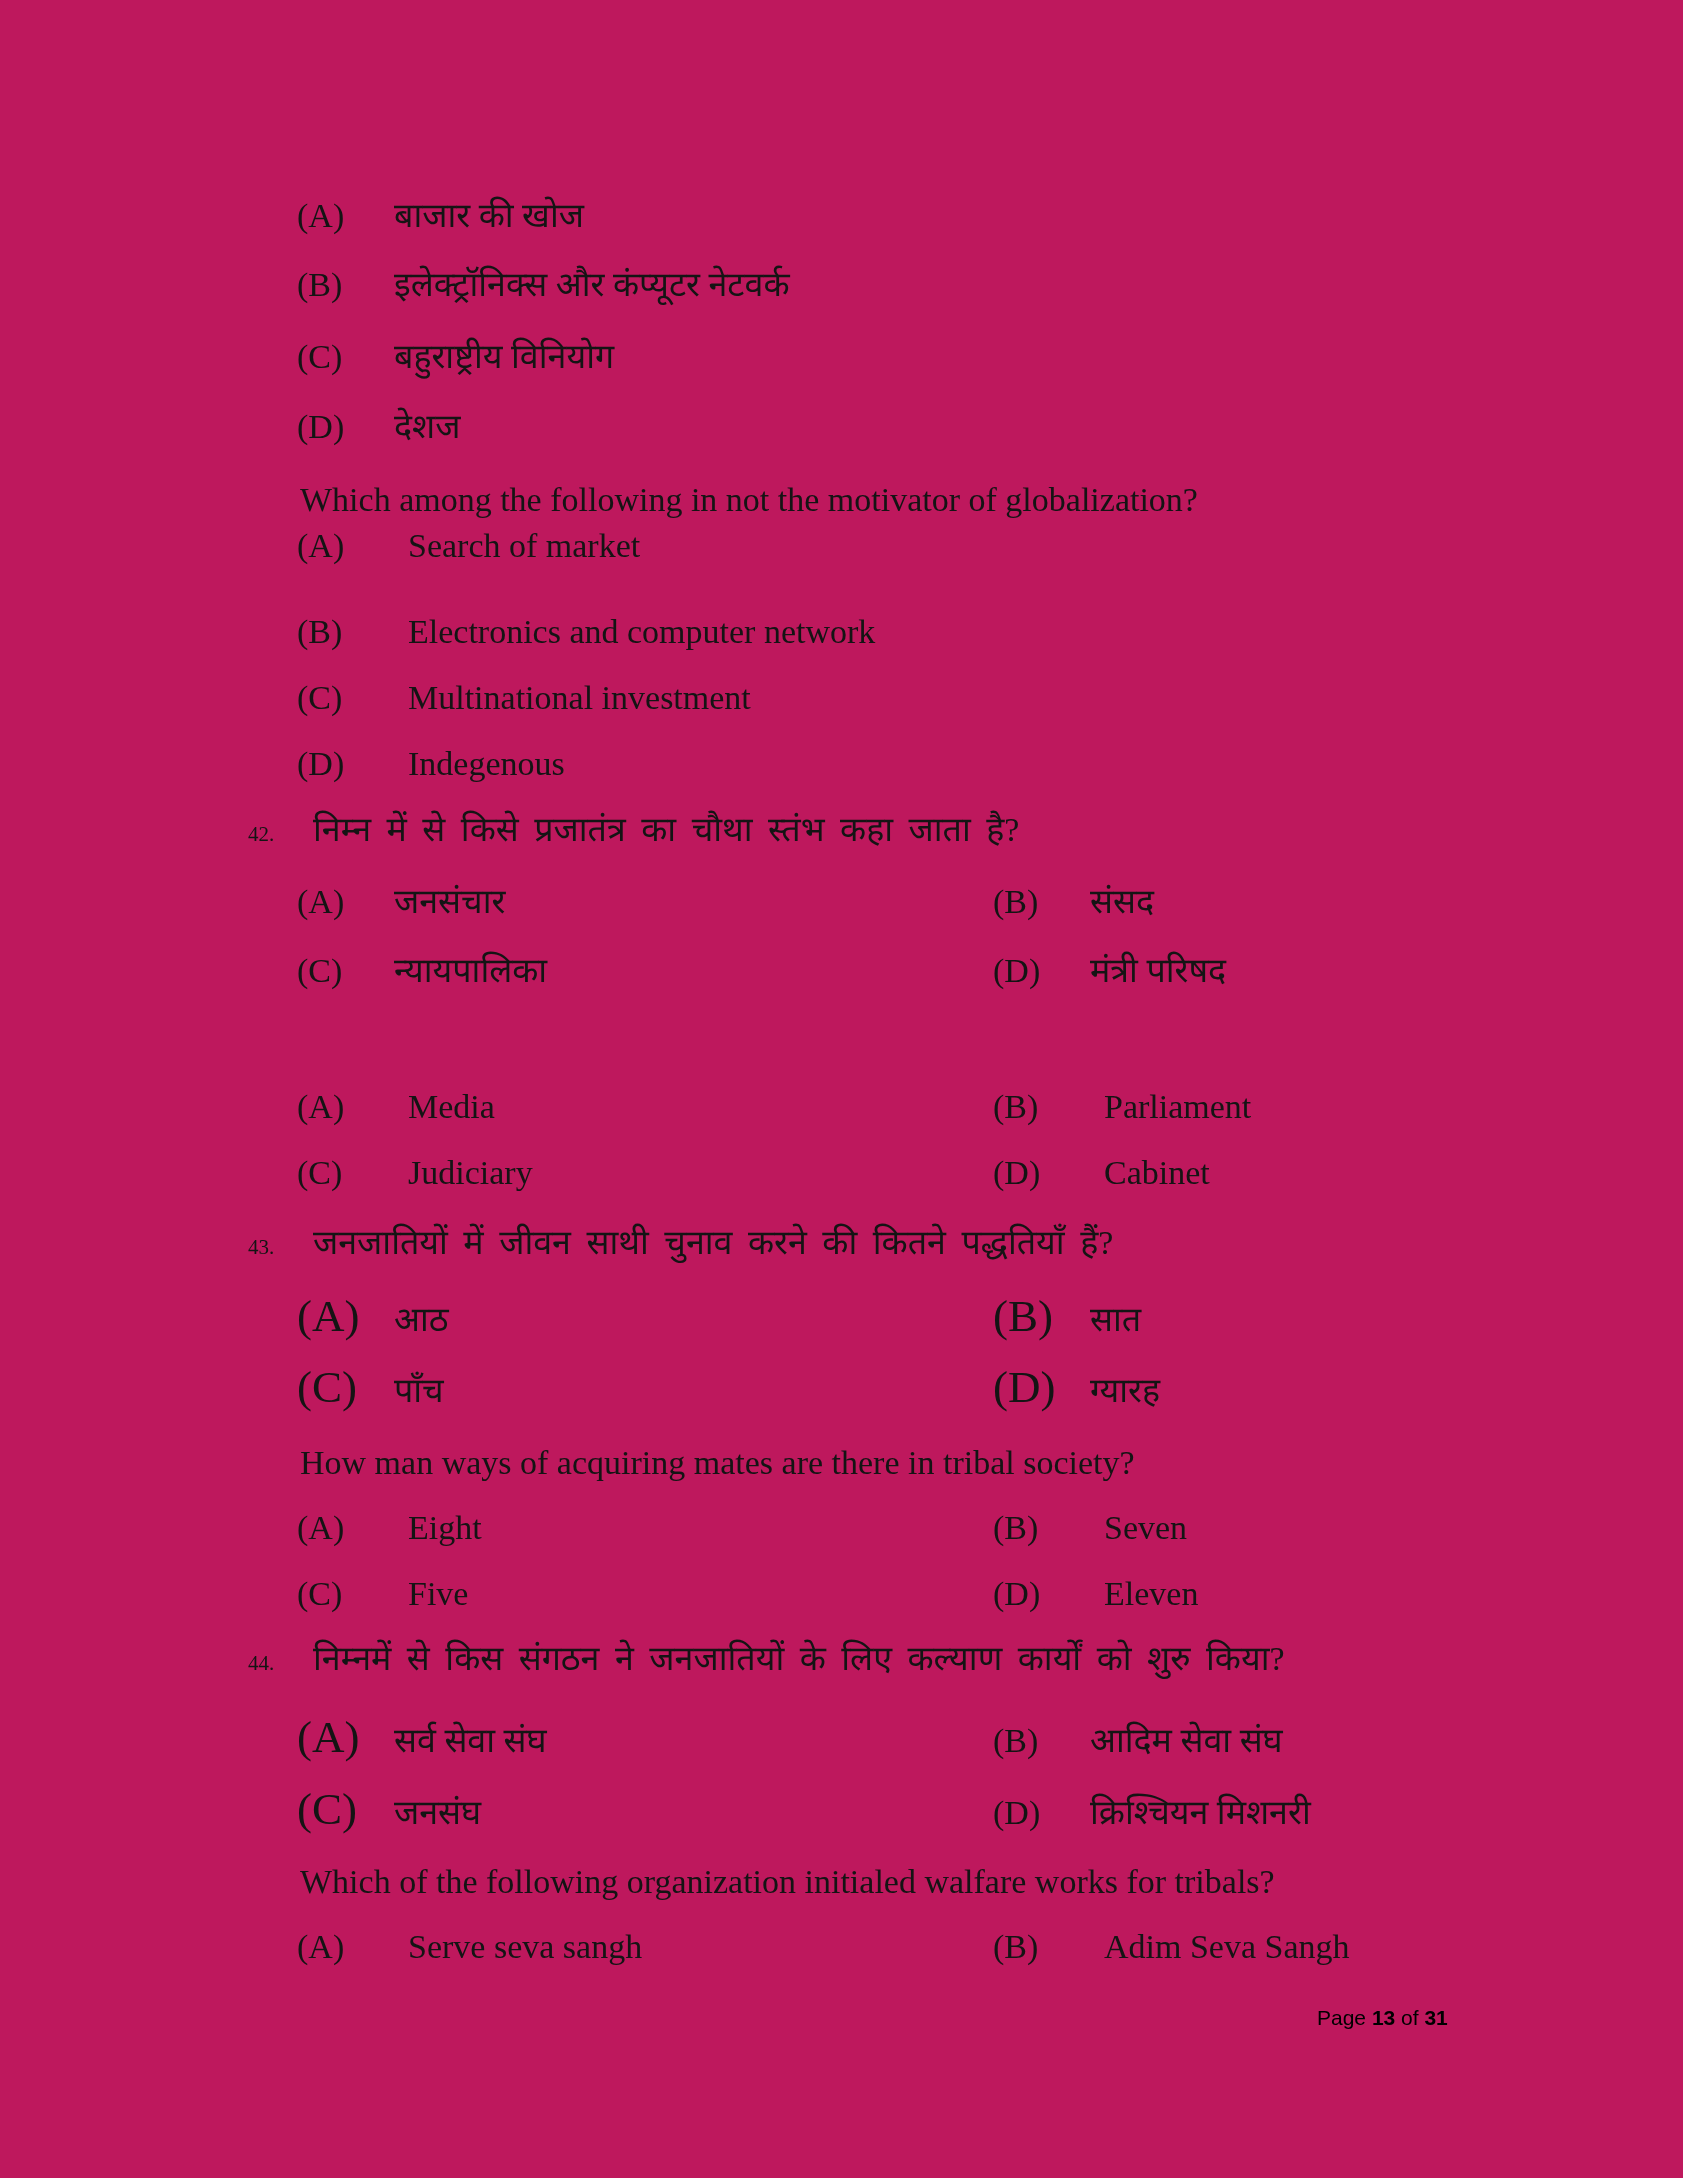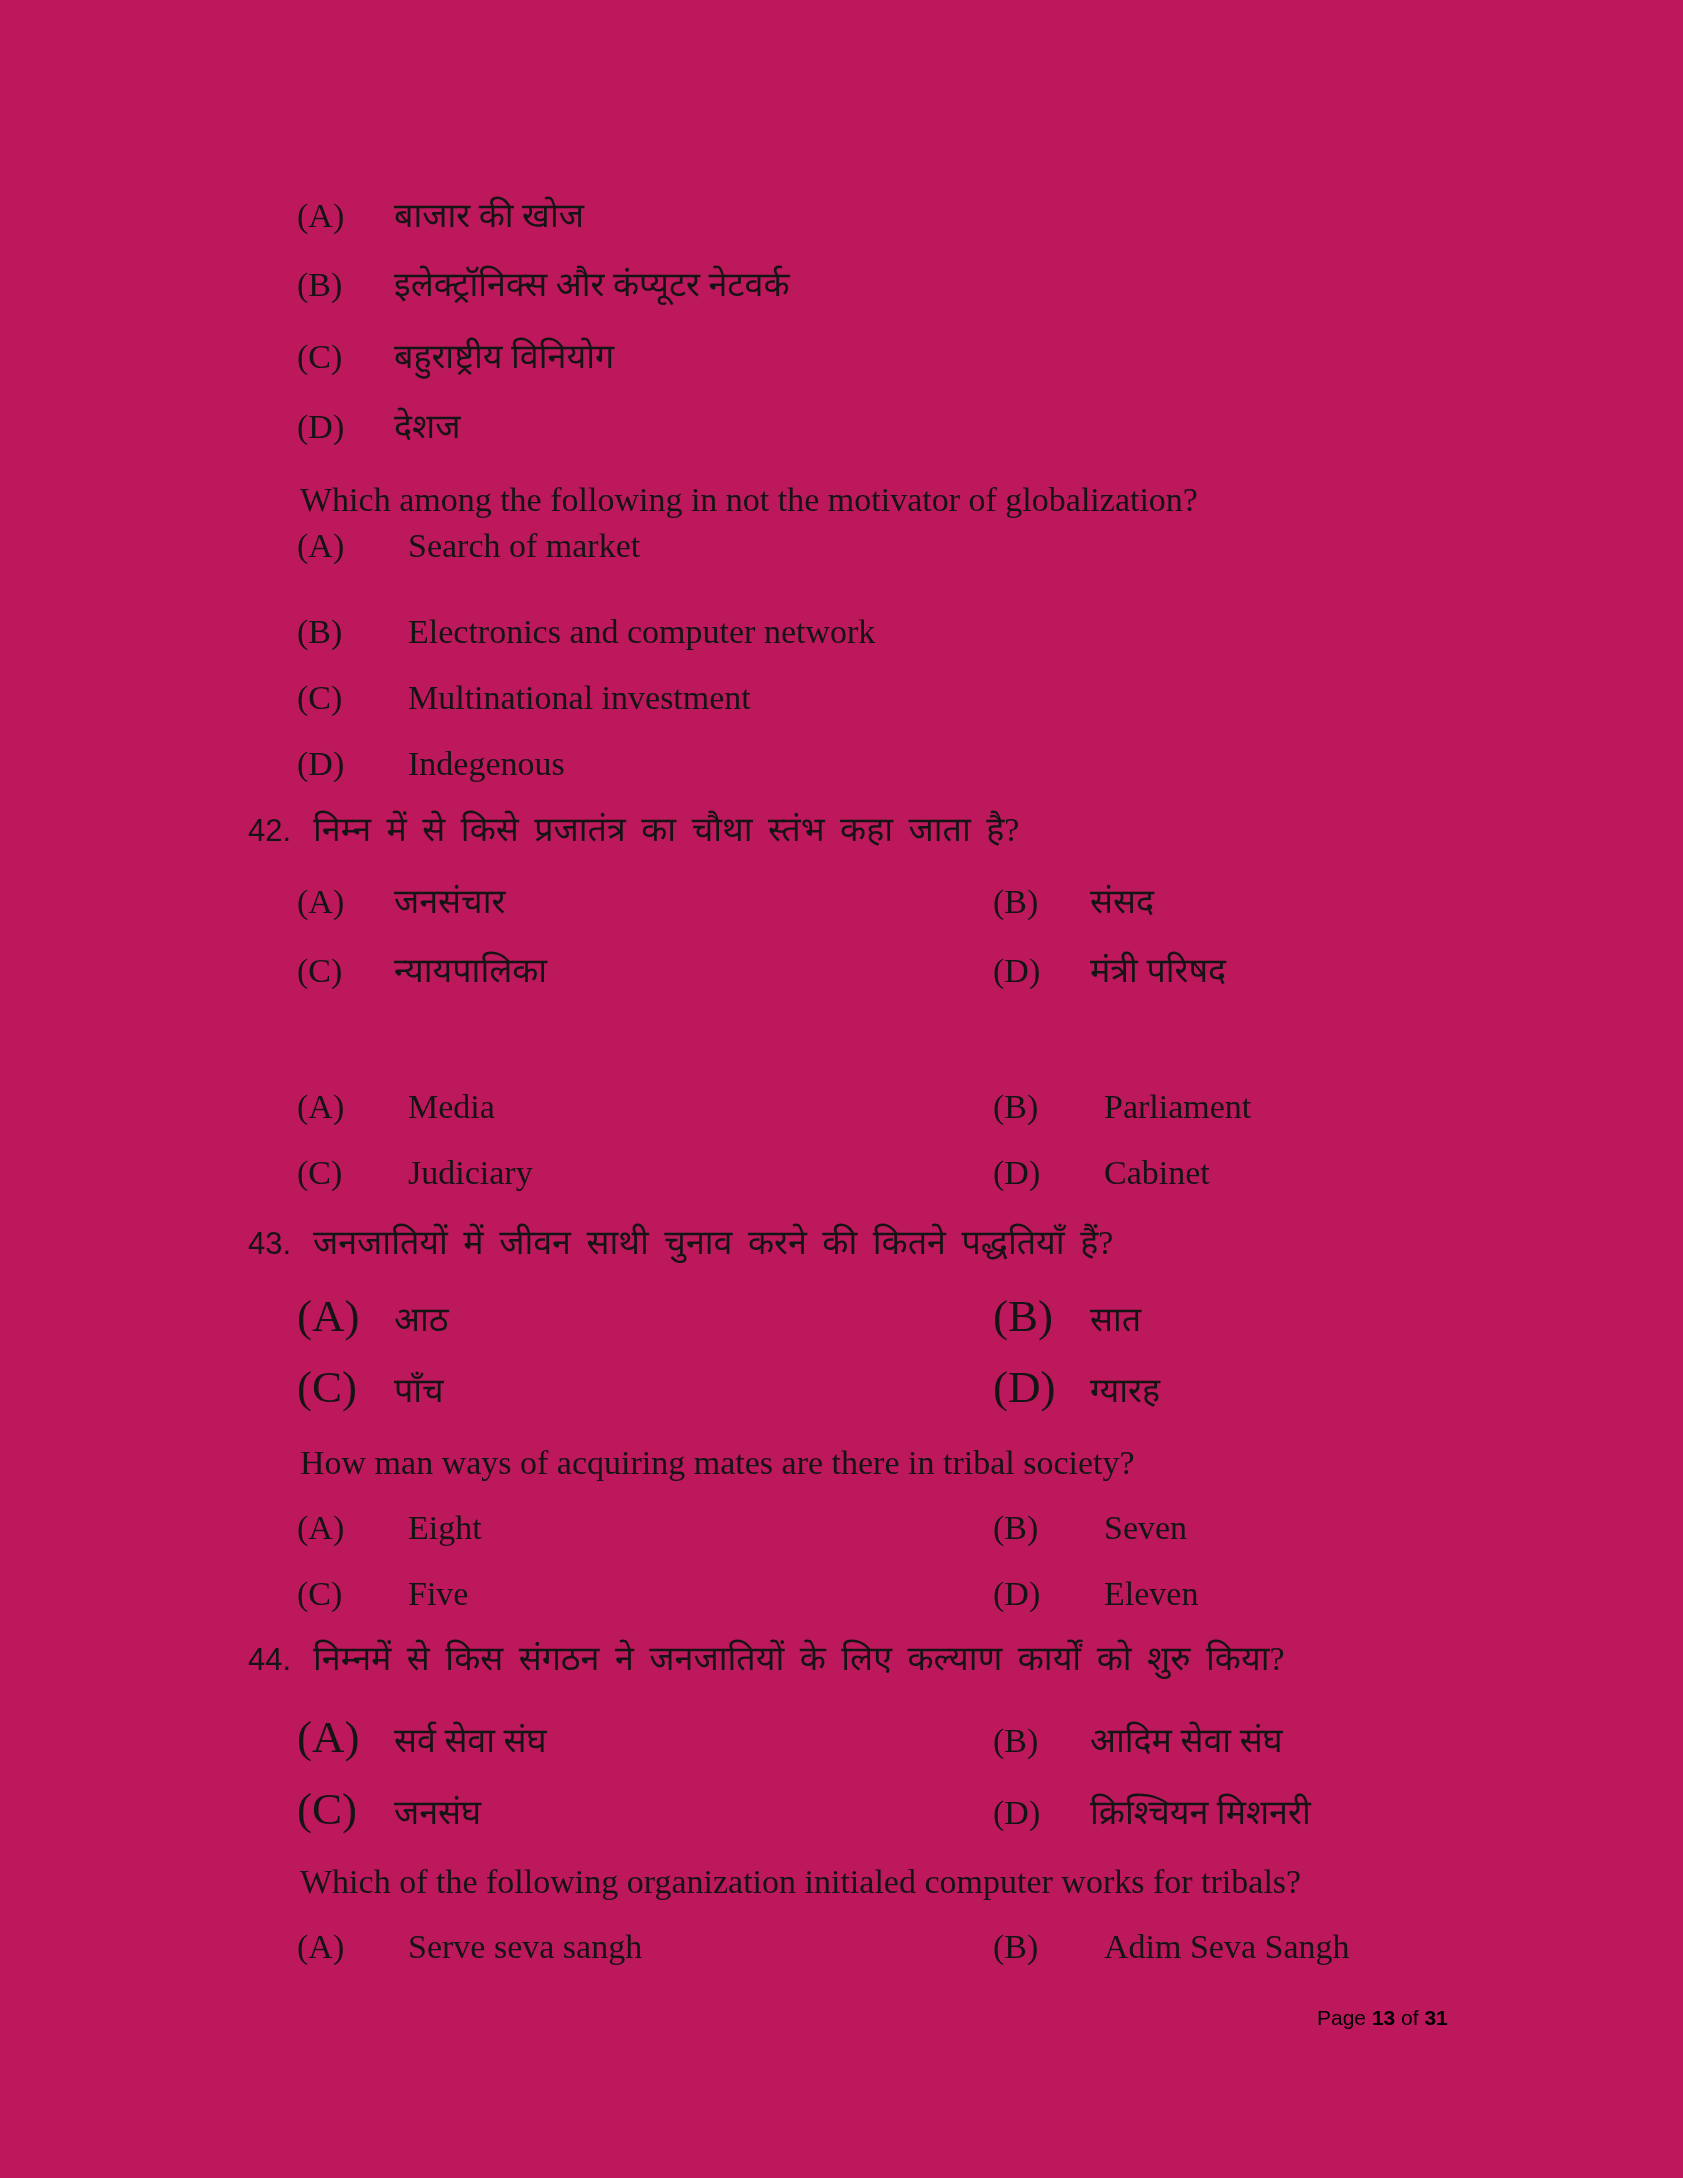--- a/index.html
+++ b/index.html
@@ -21,22 +21,22 @@
   
   .opt{left:297px;}
   .olabel{display:inline-block;width:97px;}
   .olabel.eng{width:111px;}
   .olabel.big{font-size:45px;}
   
   .qline{left:248px;}
   .qnum{
     display:inline-block;
     width:65px;
-    font-family:Liberation Sans, sans-serif;
-    font-size:31px;
+    font-family:Liberation Serif, serif;
+    font-size:21px;
   }
   .hinq{word-spacing:7px;}
   
   .colL{display:inline-block;width:696px;}
   .engq{left:300px;text-align:right;}
   .footer{
     position:absolute;
     top:2006px;
     left:1317px;
     font-family:"Liberation Sans", sans-serif;
@@ -116,21 +116,21 @@
   <div class="row qline" style="top:1639px">
     <span class="qnum">44.</span><span class="hinq">निम्नमें से किस संगठन ने जनजातियों के लिए कल्याण कार्यों को शुरु किया?</span>
   </div>
   <div class="row opt" style="top:1711px">
     <span class="colL"><span class="olabel big">(A)</span><span>सर्व सेवा संघ</span></span><span class="olabel">(B)</span><span>आदिम सेवा संघ</span>
   </div>
   <div class="row opt" style="top:1783px">
     <span class="colL"><span class="olabel big">(C)</span><span>जनसंघ</span></span><span class="olabel">(D)</span><span>क्रिश्चियन मिशनरी</span>
   </div>
 
-  <div class="row engq" style="top:1862px">Which of the following organization initialed computer works for tribals?</div>
+  <div class="row engq" style="top:1862px">Which of the following organization initialed walfare works for tribals?</div>
   <div class="row opt" style="top:1927px">
     <span class="colL"><span class="olabel eng">(A)</span><span>Serve seva sangh</span></span><span class="olabel eng">(B)</span><span>Adim Seva Sangh</span>
   </div>
 
   <div class="footer"><span>Page </span><span class="bold">13</span><span> of </span><span class="bold">31</span></div>
 
 </div>
 
 
 </body></html>

